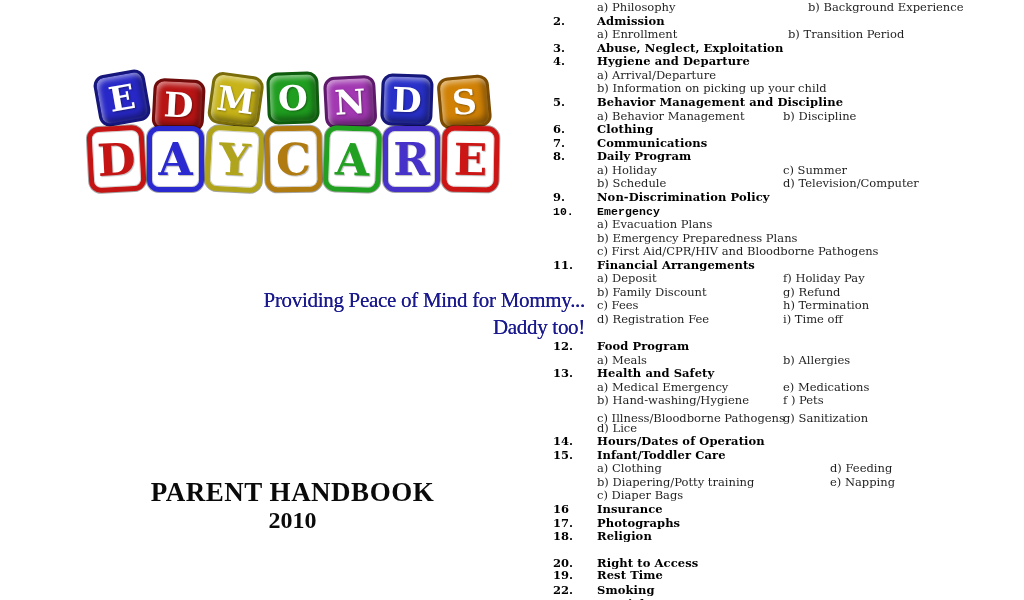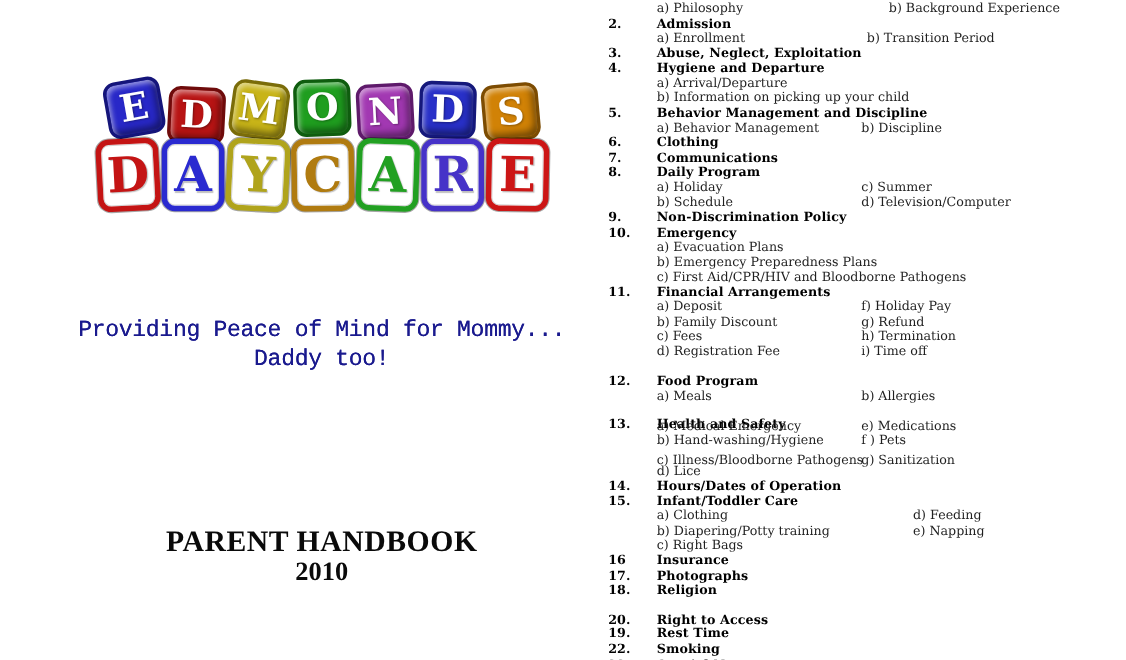--- a/index.html
+++ b/index.html
@@ -21,22 +21,22 @@
     box-sizing:border-box;text-shadow:1px 1px 2px rgba(0,0,0,.35);
   }
   .blk2{
     width:57px;height:66px;border-radius:12px;border:5px solid #333;background:#fff;
     display:flex;align-items:center;justify-content:center;
     font-family:"DejaVu Serif",serif;font-weight:bold;font-size:44px;
     box-shadow:0 0 0 1px rgba(0,0,0,.35), inset 0 0 0 1px rgba(0,0,0,.18);
     box-sizing:border-box;text-shadow:1px 1px 1px rgba(0,0,0,.25);
   }
   .tagline{
-    position:absolute;left:0;top:287px;width:585px;text-align:center;
-    font-family:Liberation Mono, monospace;font-size:21px;line-height:27px;
+    position:absolute;left:0;top:287px;width:585px;text-align:right;
+    font-family:Liberation Serif, serif;font-size:21px;line-height:27px;
     letter-spacing:-0.3px;text-shadow:0 0 .6px currentColor;
   }
   .handbook{
     position:absolute;left:0;top:478px;width:585px;text-align:center;
     font-family:"Liberation Serif",serif;font-weight:bold;color:#0a0a0a;
   }
   .handbook .hb-title{font-size:27px;line-height:29px;letter-spacing:.5px;}
   .handbook .hb-year{font-size:24px;line-height:27px;}
   
   #toc{
@@ -141,21 +141,21 @@
         <span class="tsub-b" style="left: 243px;">c) Summer</span>
       </div>
       <div class="trow" style="top: 177.3px;">
         <span class="tsub-a">b) Schedule</span>
         <span class="tsub-b" style="left: 243px;">d) Television/Computer</span>
       </div>
       <div class="trow" style="top: 190.9px;">
         <span class="tnum">9.</span>
         <span class="ttitle">Non-Discrimination Policy</span>
       </div>
-      <div class="trow" style="top: 204.5px;">
+      <div class="trow" style="top: 204.5px; font-family: Liberation Mono, monospace;">
         <span class="tnum">10.</span>
         <span class="ttitle">Emergency</span>
       </div>
       <div class="trow" style="top: 218px;">
         <span class="tsub-a">a) Evacuation Plans</span>
       </div>
       <div class="trow" style="top: 231.6px;">
         <span class="tsub-a">b) Emergency Preparedness Plans</span>
       </div>
       <div class="trow" style="top: 245.2px;">
@@ -182,21 +182,21 @@
         <span class="tsub-b" style="left: 243px;">i) Time off</span>
       </div>
       <div class="trow" style="top: 340.1px;">
         <span class="tnum">12.</span>
         <span class="ttitle">Food Program</span>
       </div>
       <div class="trow" style="top: 353.7px;">
         <span class="tsub-a">a) Meals</span>
         <span class="tsub-b" style="left: 243px;">b) Allergies</span>
       </div>
-      <div class="trow" style="top: 367.3px; margin-top: 12px;">
+      <div class="trow" style="top: 367.3px;">
         <span class="tnum">13.</span>
         <span class="ttitle">Health and Safety</span>
       </div>
       <div class="trow" style="top: 380.8px;">
         <span class="tsub-a">a) Medical Emergency</span>
         <span class="tsub-b" style="left: 243px;">e) Medications</span>
       </div>
       <div class="trow" style="top: 394.4px;">
         <span class="tsub-a">b) Hand-washing/Hygiene</span>
         <span class="tsub-b" style="left: 243px;">f ) Pets</span>
@@ -218,21 +218,21 @@
       </div>
       <div class="trow" style="top: 462.2px;">
         <span class="tsub-a">a) Clothing</span>
         <span class="tsub-b" style="left: 290px;">d) Feeding</span>
       </div>
       <div class="trow" style="top: 475.8px;">
         <span class="tsub-a">b) Diapering/Potty training</span>
         <span class="tsub-b" style="left: 290px;">e) Napping</span>
       </div>
       <div class="trow" style="top: 489.3px;">
-        <span class="tsub-a">c) Right Bags</span>
+        <span class="tsub-a">c) Diaper Bags</span>
       </div>
       <div class="trow" style="top: 502.9px;">
         <span class="tnum">16</span>
         <span class="ttitle">Insurance</span>
       </div>
       <div class="trow" style="top: 516.5px;">
         <span class="tnum">17.</span>
         <span class="ttitle">Photographs</span>
       </div>
       <div class="trow" style="top: 530px;">

